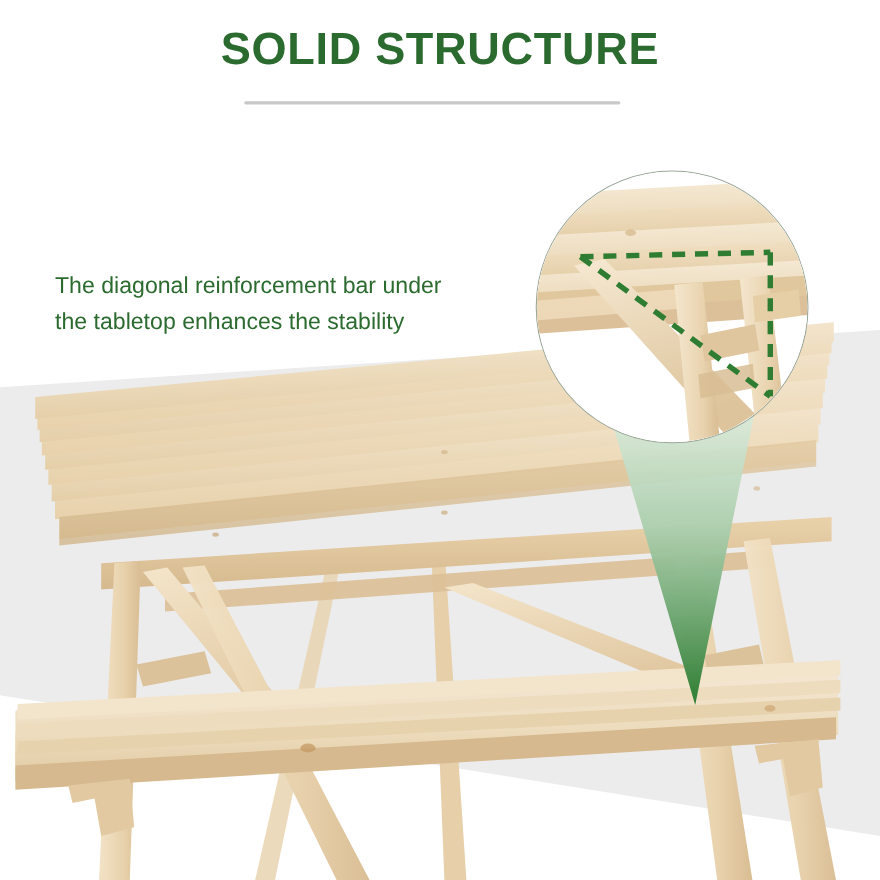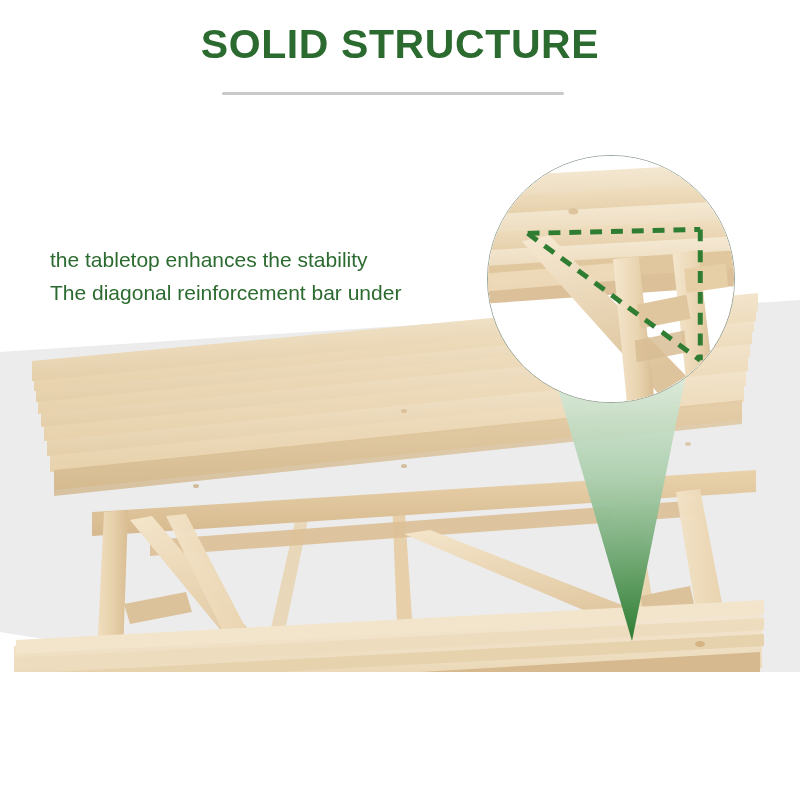--- a/index.html
+++ b/index.html
@@ -8,21 +8,21 @@
     padding: 0;
     background: #ffffff;
   }
   body {
     font-family: "Liberation Sans", sans-serif;
     -webkit-font-smoothing: antialiased;
   }
   #stage {
     position: relative;
     width: 800px;
-    height: 672px;
+    height: 800px;
     overflow: hidden;
     background: #ffffff;
   }
 
   
   .bg-layer {
     position: absolute;
     inset: 0;
     z-index: 0;
   }
@@ -285,17 +285,17 @@
         <line x1="214" y1="74" x2="214" y2="206" stroke-dasharray="12 9"></line>
         <line x1="40" y1="78" x2="214" y2="206" stroke-dasharray="12 9"></line>
       </g>
     </svg>
   </div>
 
   <div class="title">SOLID STRUCTURE</div>
   <div class="title-rule"></div>
 
   <div class="caption">
+    <span class="caption-line">The diagonal reinforcement bar under</span>
     <span class="caption-line">the tabletop enhances the stability</span>
-    <span class="caption-line">The diagonal reinforcement bar under</span>
   </div>
 
 </div>
 
 </body></html>

